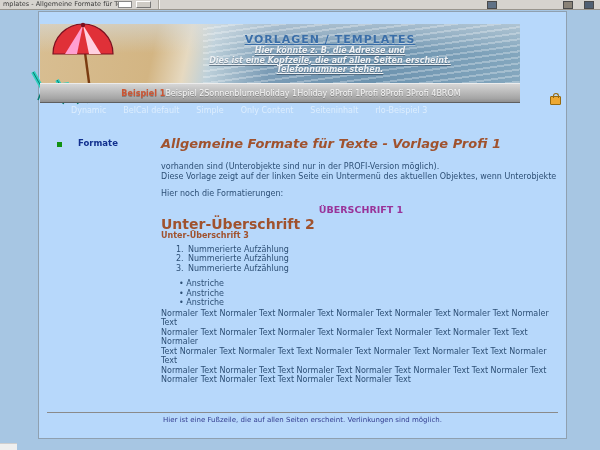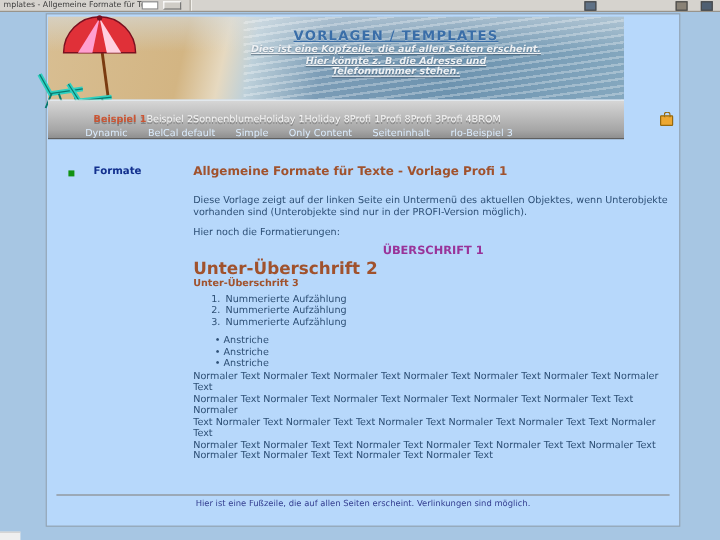--- a/index.html
+++ b/index.html
@@ -18,60 +18,60 @@
     border:1px solid;border-color:#fff #777 #777 #fff;}
   .bb-sep{position:absolute;top:0;width:1px;height:9px;background:#a8a49c;border-right:1px solid #f2f0ec;}
   .bb-icon{position:absolute;top:1px;width:8px;height:6px;background:#5f7186;border:1px solid #4a4a4a;}
   .status-corner{position:absolute;left:0;top:443px;width:17px;height:7px;background:#efefef;border-top:1px solid #cfcfcf;}
 
   
   .content-box{position:absolute;left:38px;top:11px;width:527px;height:426px;
     background:#b7d8fb;border:1px solid #8fa0b0;}
 
   
-  .photo{position:absolute;left:1px;top:2px;width:480px;height:69px;overflow:visible;
+  .photo{position:absolute;left:1px;top:12px;width:480px;height:69px;overflow:visible;
     background:
       repeating-linear-gradient(172deg, rgba(255,255,255,0) 0 4px, rgba(255,255,255,.28) 4px 6px),
       linear-gradient(rgba(213,222,229,.55), rgba(213,222,229,0) 42%),
       linear-gradient(102deg,#d8be92 0%,#d3b583 24%,#e6d9c0 31%,#bdd0da 36%,#7b9cb6 48%,#6d93af 70%,#85a8bf 100%);
     background-size:66% 100%,100% 100%,100% 100%;
     background-position:100% 0,0 0,0 0;
     background-repeat:no-repeat;}
   .header-text{position:absolute;left:112px;top:9px;width:356px;text-align:center;}
   .header-title{font-size:11px;font-weight:bold;letter-spacing:1px;color:#3a6ea8;
     text-decoration:underline;text-shadow:0 1px 0 rgba(255,255,255,.35);}
   .header-sub{font-size:8px;font-weight:bold;font-style:italic;color:#eef1f4;
     line-height:9.5px;text-decoration:underline;text-shadow:0 1px 1px rgba(40,60,80,.55);}
   .clipart{position:absolute;left:-13px;top:-2px;}
 
   
-  .navbar{position:absolute;left:1px;top:71px;width:480px;height:33px;
+  .navbar{position:absolute;left:1px;top:71px;width:480px;height:20px;
     background:linear-gradient(#d6d6d6,#a5a5a5 80%,#8f8f8f);
     border-top:1px solid #ececec;border-bottom:1px solid #5f5f5f;
-    display:flex;align-items:center;justify-content:flex-start;
+    display:flex;align-items:center;justify-content:center;
     padding:0 16px 0 38px;box-sizing:border-box;}
   .nav-tab{font-size:8px;color:#f4f4f4;cursor:default;white-space:nowrap;text-shadow:0 1px 0 rgba(0,0,0,.25);}
   .nav-tab.active{color:#cc5533;font-weight:bold;}
   .lock-icon{position:absolute;left:511px;top:84px;width:9px;height:7px;background:#eda832;
     border:1px solid #96690f;border-radius:1px;}
   .lock-icon::before{content:"";position:absolute;left:1.5px;top:-4px;width:4px;height:4px;
     border:1.5px solid #96690f;border-bottom:none;border-radius:3px 3px 0 0;}
 
   
   .subnav{position:absolute;left:32px;top:94px;display:flex;gap:17px;}
   .subnav-item{font-size:8px;color:#dcedfe;white-space:nowrap;cursor:default;}
 
   
   .side-bullet{position:absolute;left:18px;top:130px;width:5px;height:5px;background:#119211;}
   .side-label{position:absolute;left:39px;top:126px;font-size:8.5px;font-weight:bold;color:#12308e;cursor:default;}
 
   
   .main-col{position:absolute;left:122px;top:127px;width:400px;
     font-size:8px;line-height:9.5px;color:#2d4f75;}
-  .content-heading{font-size:10px;font-weight:bold;color:#a0522d;margin:0 0 13px 0;line-height:10px;}
+  .content-heading{font-size:13px;font-weight:bold;color:#a0522d;margin:0 0 13px 0;line-height:10px;font-style:italic;}
   .intro{margin:0 0 8px 0;}
   .formats-label{margin:0 0 5px 0;}
   .uber1{font-size:9.5px;line-height:12px;font-weight:bold;color:#993399;text-align:center;margin:0 0 3px 0;}
   .unter2{font-size:14px;line-height:11px;font-weight:bold;color:#a0522d;margin:0 0 1px 0;}
   .unter3{font-size:8px;line-height:10px;font-weight:bold;color:#a0522d;margin:0 0 4px 0;}
   .olist{margin:0 0 6px 15px;}
   .olist .num{display:inline-block;width:12px;}
   .ulist{margin:0 0 1px 18px;}
   .ulist div::before{content:"\2022\00a0 ";}
   .para3{margin:0 0 5px 0;}
@@ -108,22 +108,22 @@
 
       <path d="M6 50 L15 66 L42 62" fill="none" stroke="#2fd0c0" stroke-width="4"></path>
       <path d="M6 50 L15 66 L42 62" fill="none" stroke="#067a6e" stroke-width="1"></path>
       <path d="M16 66 L11 78 M34 63 L37 75 M22 66 L26 77" stroke="#067a6e" stroke-width="1.6" fill="none"></path>
       <path d="M30 58 L39 72 L66 69" fill="none" stroke="#2fd0c0" stroke-width="4"></path>
       <path d="M30 58 L39 72 L66 69" fill="none" stroke="#067a6e" stroke-width="1"></path>
       <path d="M40 72 L36 82 M58 70 L61 81 M47 72 L51 82" stroke="#067a6e" stroke-width="1.6" fill="none"></path>
     </svg>
     <div class="header-text">
       <div class="header-title">VORLAGEN / TEMPLATES</div>
+      <div class="header-sub">Hier könnte z. B. die Adresse und</div>
       <div class="header-sub">Dies ist eine Kopfzeile, die auf allen Seiten erscheint.</div>
-      <div class="header-sub">Hier könnte z. B. die Adresse und</div>
       <div class="header-sub">Telefonnummer stehen.</div>
     </div>
   </div>
 
   <div class="navbar">
     <span class="nav-tab active">Beispiel 1</span>
     <span class="nav-tab">Beispiel 2</span>
     <span class="nav-tab">Sonnenblume</span>
     <span class="nav-tab">Holiday 1</span>
     <span class="nav-tab">Holiday 8</span>
@@ -143,22 +143,22 @@
     <span class="subnav-item">Seiteninhalt</span>
     <span class="subnav-item">rlo-Beispiel 3</span>
   </div>
 
   <span class="side-bullet"></span>
   <span class="side-label">Formate</span>
 
   <div class="main-col">
     <div class="content-heading">Allgemeine Formate für Texte - Vorlage Profi 1</div>
     <div class="intro">
+      <div>vorhanden sind (Unterobjekte sind nur in der PROFI-Version möglich).</div>
       <div>Diese Vorlage zeigt auf der linken Seite ein Untermenü des aktuellen Objektes, wenn Unterobjekte</div>
-      <div>vorhanden sind (Unterobjekte sind nur in der PROFI-Version möglich).</div>
     </div>
     <div class="formats-label">Hier noch die Formatierungen:</div>
     <div class="uber1">ÜBERSCHRIFT 1</div>
     <div class="unter2">Unter-Überschrift 2</div>
     <div class="unter3">Unter-Überschrift 3</div>
 
     <div class="olist">
       <div><span class="num">1.</span><span>Nummerierte Aufzählung</span></div>
       <div><span class="num">2.</span><span>Nummerierte Aufzählung</span></div>
       <div><span class="num">3.</span><span>Nummerierte Aufzählung</span></div>

